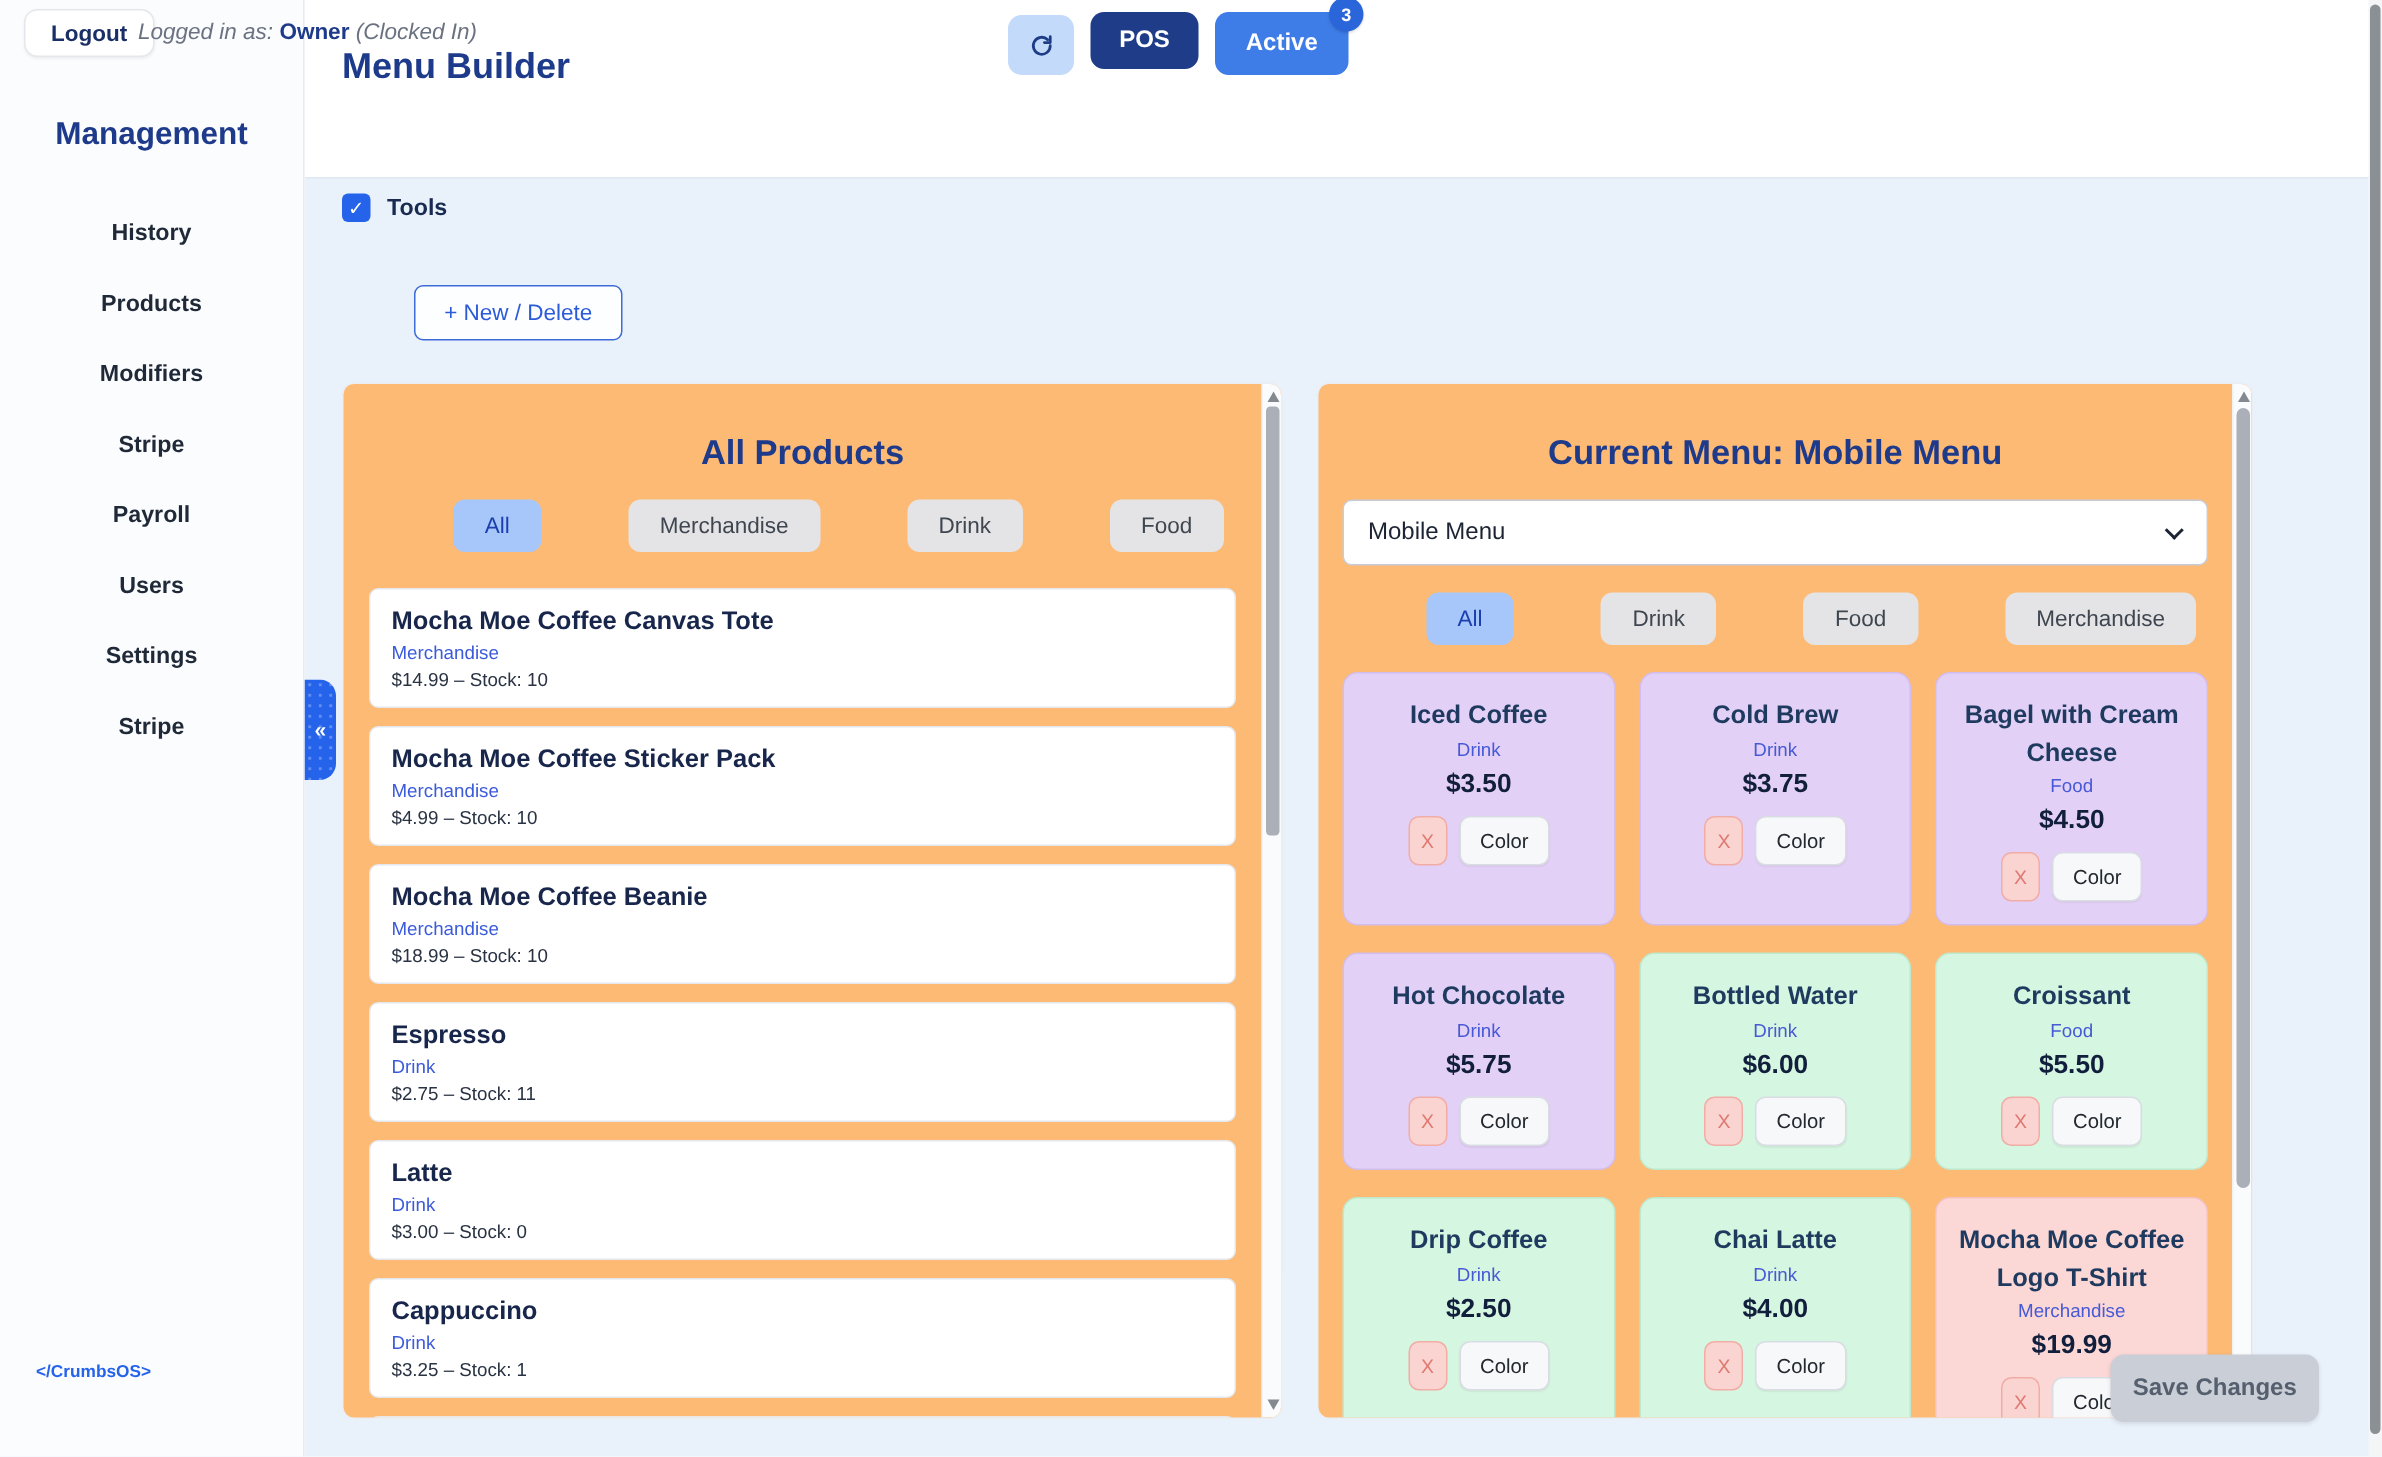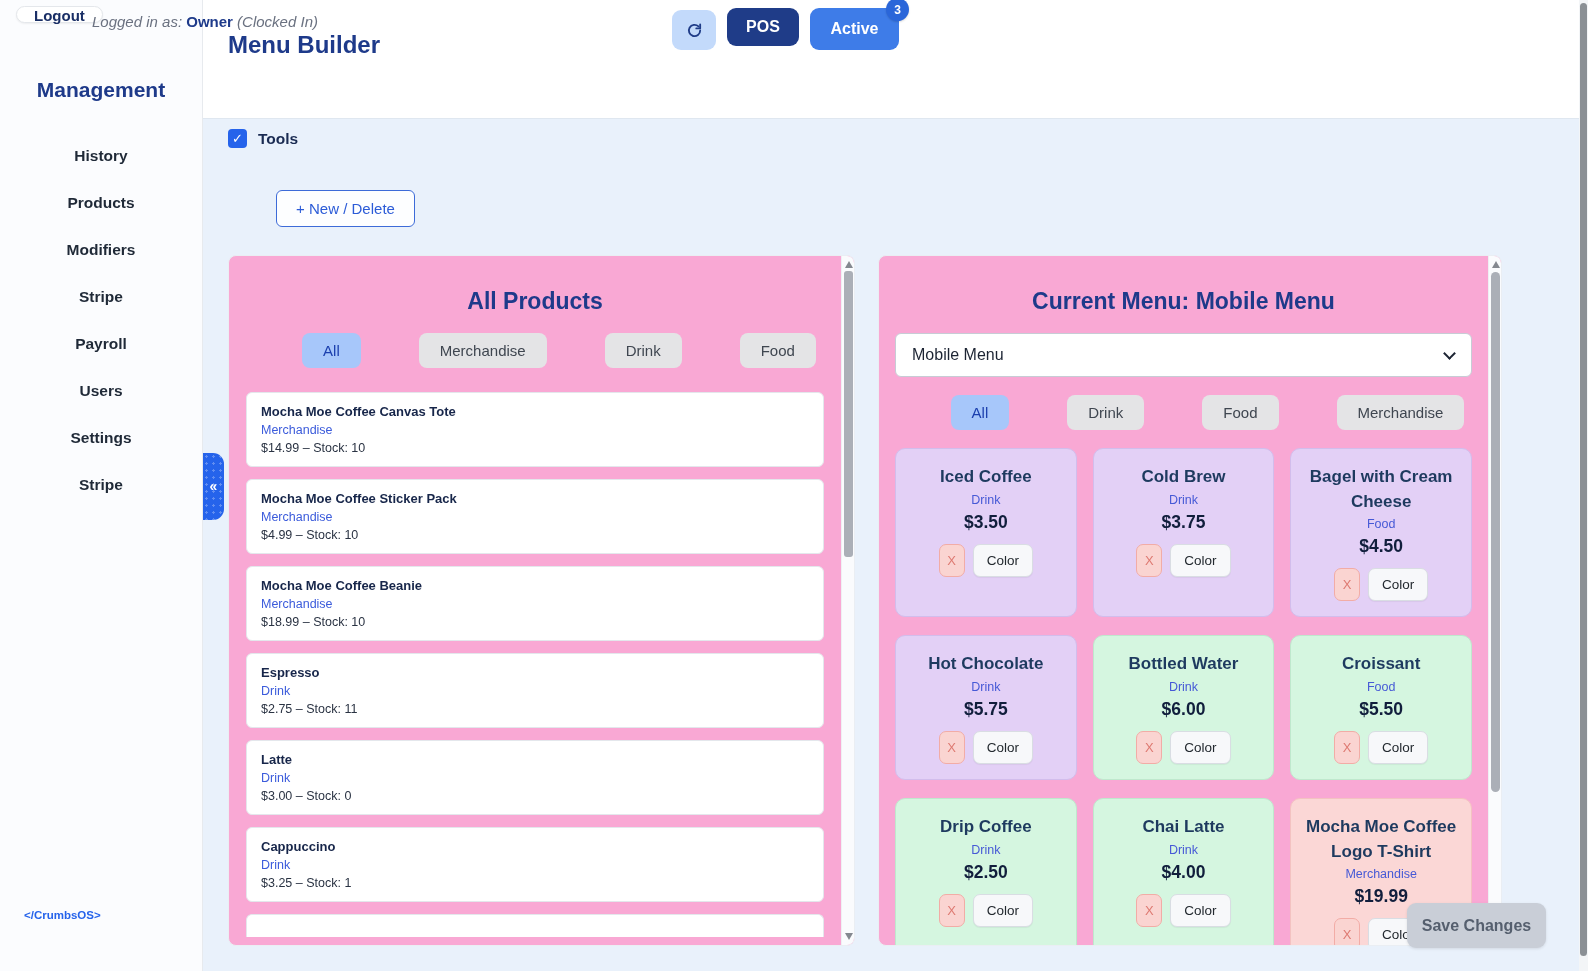--- a/index.html
+++ b/index.html
@@ -37,21 +37,21 @@
   .collapse-tab {
     position:absolute; left:203px; top:453px; width:21px; height:67px; z-index:3;
     background:#2563eb; border:none; border-radius:0 11px 11px 0; cursor:pointer;
     color:#fff; font-size:14px; font-weight:bold; line-height:67px; text-align:center; padding:0;
     background-image:radial-gradient(rgba(255,255,255,.28) 1px, transparent 1.2px);
     background-size:7px 7px;
   }
 
   
   .logout-btn {
-    position:absolute; left:16px; top:6px; height:17px; padding:0 17px;
+    position:absolute; left:16px; top:6px; height:32px; padding:0 17px;
     background:#fff; border:1px solid #e4e7eb; border-radius:9px;
     box-shadow:0 1px 2px rgba(0,0,0,.06); font-size:15px; font-weight:bold; color:#1a2f66;
     cursor:pointer; z-index:4; font-family:inherit;
   }
   .login-status { position:absolute; left:92px; top:13px; font-size:15px; color:#6a7180; font-style:italic; z-index:4; }
   .login-status .user { font-style:normal; font-weight:bold; color:#1e3a8a; }
   .top-actions { position:absolute; left:672px; top:8px; display:flex; gap:11px; z-index:4; }
   .refresh-btn {
     width:44px; height:40px; margin-top:2px; background:#c3dafb; border:none; border-radius:9px;
     display:flex; align-items:center; justify-content:center; cursor:pointer;
@@ -83,41 +83,41 @@
   }
   .tools-label { font-size:15.5px; font-weight:600; color:#1a2b52; }
   .new-delete-btn {
     position:absolute; left:228px; top:190px; width:139px; height:37px; z-index:2;
     background:#fdfeff; border:1px solid #3d6bd8; border-radius:6px; color:#2b5bd7;
     font-size:15px; cursor:pointer; font-family:inherit;margin-left:48px;
   }
 
   
   .panel {
-    position:absolute; top:255px; height:691px; background:#f9a8d4; border:1px solid #eaeef3;
+    position:absolute; top:255px; height:691px; background:#fdba74; border:1px solid #eaeef3;
     border-radius:8px; overflow:hidden; z-index:2;
   }
   .panel-left  { left:228px; width:627px; }
   .panel-right { left:878px; width:624px; }
   .panel-inner { height:100%; padding-right:13px; overflow:hidden; }
   .panel-title { margin-top:32px; text-align:center; font-size:23px; font-weight:bold; color:#1e3a8a; }
 
   .filter-tabs { margin-top:18px; display:flex; justify-content:center; gap:10px; }
   .filter-tab {
     padding:9px 21px; border:none; border-radius:8px; background:#e4e4e6; color:#3f4650;
     font-size:15px; cursor:pointer; font-family:inherit;margin-left:48px;
   }
   .filter-tab.active { background:#a7c7fa; color:#1b3fae; }
 
   
   .product-list { margin:24px 17px 0 17px; display:flex; flex-direction:column; gap:12px; }
   .product-card {
     background:#ffffff; border:1px solid #e4e7ec; border-radius:6px; padding:11px 14px;
   }
-  .product-name { font-size:13px; font-weight:600; color:#17264a; }
+  .product-name { font-size:17px; font-weight:600; color:#17264a; }
   .product-category { margin-top:4px; font-size:12.5px; color:#3b5bdb; }
   .product-pricestock { margin-top:4px; font-size:12.5px; color:#2a3343; }
   .product-card.partial { height:14px; margin:12px 17px 0 17px; border-radius:6px 6px 0 0; border-bottom:none; }
 
   
   .menu-select {
     position:relative; margin:18px 16px 0 16px; height:44px; background:#fff;
     border:1px solid #c7ccd5; border-radius:6px; display:flex; align-items:center;
     padding:0 16px; font-size:16px; color:#1c2433; cursor:pointer;
   }

